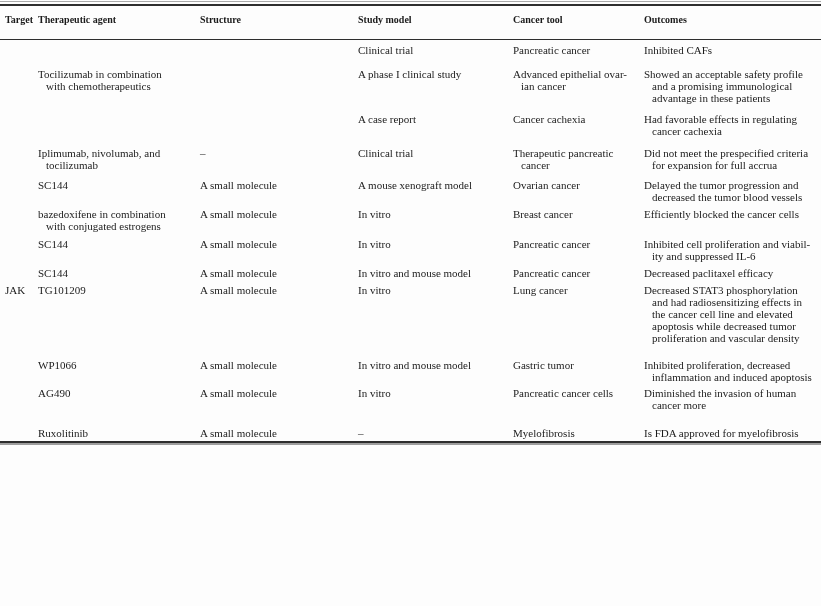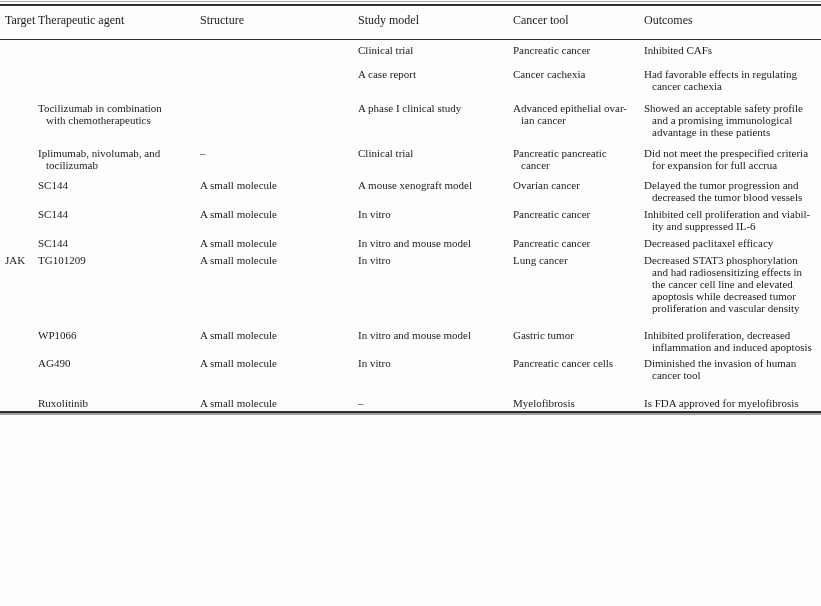--- a/index.html
+++ b/index.html
@@ -22,24 +22,24 @@
   table.paper-table {
     width: 821px;
     table-layout: fixed;
     border-collapse: collapse;
     margin-top: 2px;
     border-top: 2px solid #2e2e2e;
     border-bottom: 2px solid #2e2e2e;
     box-shadow: 0 2px 0 #9e9e9e;
   }
   th {
-    font-weight: normal;
+    font-weight: bold;
     text-align: left;
     vertical-align: top;
-    font-size: 12px;
+    font-size: 10px;
     line-height: 12px;
     padding: 8px 2px 0 0;
     height: 25px;
     border-bottom: 1.5px solid #2e2e2e;
     white-space: pre;
     overflow: hidden;
   }
   td {
     vertical-align: top;
     font-size: 11px;
@@ -82,60 +82,69 @@
   </thead>
   <tbody>
     <tr style="height:24px">
       <td class="col-first"></td>
       <td class="hang"></td>
       <td></td>
       <td>Clinical trial</td>
       <td class="hang">Pancreatic cancer</td>
       <td class="hang">Inhibited CAFs</td>
     </tr>
-    <tr style="height:34px">
-      <td class="col-first"></td>
-      <td class="hang"></td>
-      <td></td>
-      <td>A case report</td>
-      <td class="hang">Cancer cachexia</td>
-      <td class="hang">Had favorable effects in regulating
-cancer cachexia</td>
-    </tr>
     <tr style="height:45px">
       <td class="col-first"></td>
       <td class="hang">Tocilizumab in combination
 with chemotherapeutics</td>
       <td></td>
       <td>A phase I clinical study</td>
       <td class="hang">Advanced epithelial ovar-
 ian cancer</td>
       <td class="hang">Showed an acceptable safety profile
 and a promising immunological
 advantage in these patients</td>
     </tr>
+    <tr style="height:34px">
+      <td class="col-first"></td>
+      <td class="hang"></td>
+      <td></td>
+      <td>A case report</td>
+      <td class="hang">Cancer cachexia</td>
+      <td class="hang">Had favorable effects in regulating
+cancer cachexia</td>
+    </tr>
     <tr style="height:32px">
       <td class="col-first"></td>
       <td class="hang">Iplimumab, nivolumab, and
 tocilizumab</td>
       <td>–</td>
       <td>Clinical trial</td>
-      <td class="hang">Pancreatic pancreatic
+      <td class="hang">Therapeutic pancreatic
 cancer</td>
       <td class="hang">Did not meet the prespecified criteria
 for expansion for full accrua</td>
     </tr>
     <tr style="height:29px">
       <td class="col-first"></td>
       <td class="hang">SC144</td>
       <td>A small molecule</td>
       <td>A mouse xenograft model</td>
       <td class="hang">Ovarian cancer</td>
       <td class="hang">Delayed the tumor progression and
 decreased the tumor blood vessels</td>
+    </tr>
+    <tr style="height:30px">
+      <td class="col-first"></td>
+      <td class="hang">bazedoxifene in combination
+with conjugated estrogens</td>
+      <td>A small molecule</td>
+      <td>In vitro</td>
+      <td class="hang">Breast cancer</td>
+      <td class="hang">Efficiently blocked the cancer cells</td>
     </tr>
     <tr style="height:29px">
       <td class="col-first"></td>
       <td class="hang">SC144</td>
       <td>A small molecule</td>
       <td>In vitro</td>
       <td class="hang">Pancreatic cancer</td>
       <td class="hang">Inhibited cell proliferation and viabil-
 ity and suppressed IL-6</td>
     </tr>
@@ -168,21 +177,21 @@
       <td class="hang">Inhibited proliferation, decreased
 inflammation and induced apoptosis</td>
     </tr>
     <tr style="height:40px">
       <td class="col-first"></td>
       <td class="hang">AG490</td>
       <td>A small molecule</td>
       <td>In vitro</td>
       <td class="hang">Pancreatic cancer cells</td>
       <td class="hang">Diminished the invasion of human
-cancer tool</td>
+cancer more</td>
     </tr>
     <tr style="height:19px">
       <td class="col-first"></td>
       <td class="hang">Ruxolitinib</td>
       <td>A small molecule</td>
       <td>–</td>
       <td class="hang">Myelofibrosis</td>
       <td class="hang">Is FDA approved for myelofibrosis</td>
     </tr>
   </tbody>

